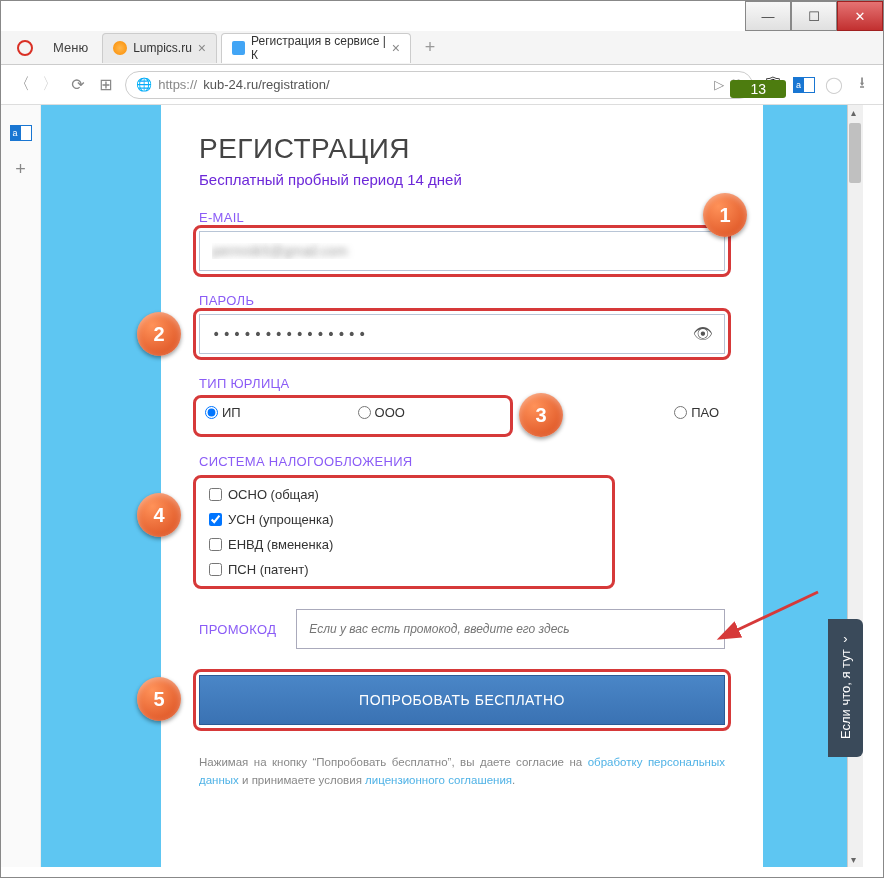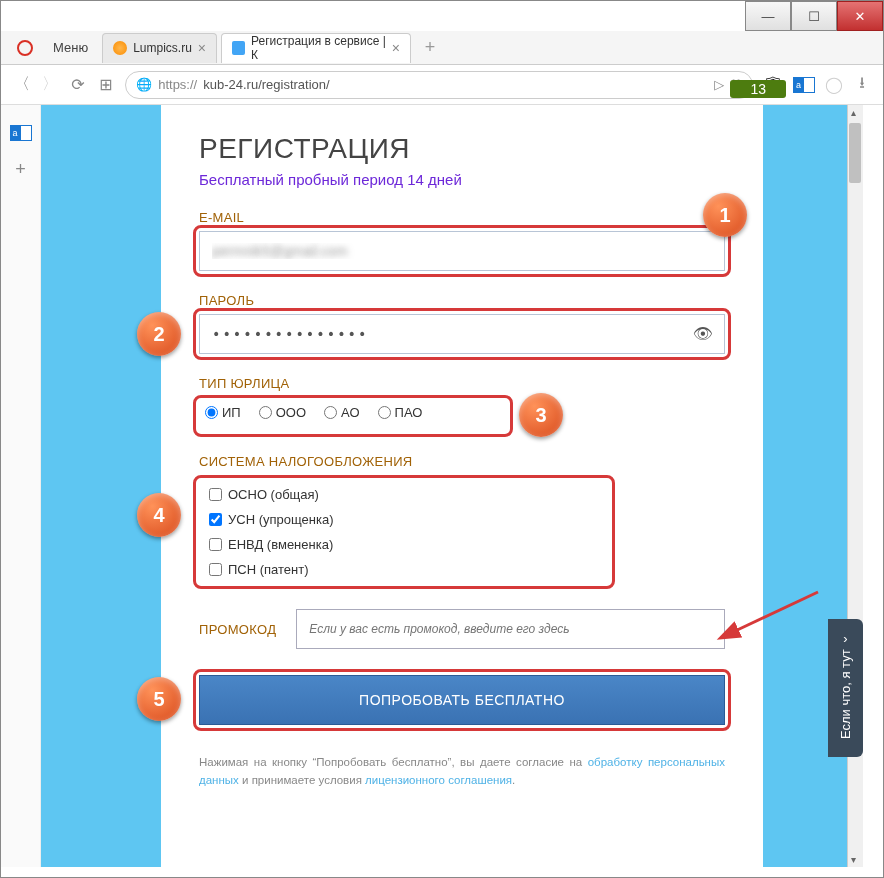--- a/index.html
+++ b/index.html
@@ -37,28 +37,28 @@
 
 
 .viewport { position: absolute; top: 104px; left: 40px; right: 20px; bottom: 10px; background: #5ec6f2; overflow: hidden; }
 .page { position: absolute; left: 120px; right: 100px; top: 0; bottom: 0; background: #fff; padding: 28px 38px 40px 38px; }
 .scrolltrack { position: absolute; right: 0; top: 0; bottom: 0; width: 16px; background: #f0f0f0; border-left: 1px solid #ccc; }
 .scrollthumb { position: absolute; right: 2px; top: 18px; width: 12px; height: 60px; background: #c0c0c0; border-radius: 2px; }
 .scroll-arrow { position:absolute; left:3px; font-size:10px; color:#666; }
 
 .heading { font-size: 28px; color: #444; font-weight: normal; letter-spacing: 0.5px; }
 .subheading { color: #6d28d9; font-size: 15px; margin-top: 6px; margin-bottom: 22px; }
-.flabel { font-size: 13px; color: #a16207; margin-bottom: 6px; letter-spacing: 0.3px; }
+.flabel { font-size: 13px; color: #8b5cf6; margin-bottom: 6px; letter-spacing: 0.3px; }
 .field-wrap { position: relative; margin-bottom: 22px; }
 .hl { position: absolute; border: 3px solid #d63939; border-radius: 8px; pointer-events: none; }
 .input { width: 100%; height: 40px; border: 1px solid #b8c5d6; padding: 0 12px; font-size: 14px; color: #555; background: #fff; }
 .input.blur { color: transparent; text-shadow: 0 0 6px rgba(80,80,80,0.6); }
 .input.pwd { letter-spacing: 2px; font-family: monospace; }
 .eye { position: absolute; right: 12px; top: 10px; font-size: 16px; color: #555; }
-.radio-row { display: flex; gap: 18px; padding: 8px 6px; font-size: 13px; }
+.radio-row { display: flex; gap: 18px; padding: 8px 6px; font-size: 13px; justify-content: space-between; }
 .radio-row label { display: flex; align-items: center; gap: 4px; color: #333; }
 .check-grid { display: grid; grid-template-columns: 1fr; gap: 10px 20px; padding: 12px 10px; font-size: 13px; }
 .check-grid label { display: flex; align-items: center; gap: 6px; color: #333; }
 .promo-row { display: flex; align-items: center; gap: 20px; margin-bottom: 26px; }
 .promo-input { flex: 1; height: 40px; border: 1px solid #aab; padding: 0 12px; font-style: italic; font-size: 12px; color: #888; }
 .big-btn { width: 100%; height: 50px; background: linear-gradient(#4a86c7,#3a72b3); color: #fff; border: 1px solid #2a5a95; font-size: 14px; letter-spacing: 0.5px; cursor: pointer; }
 .legal { font-size: 11.5px; color: #888; text-align: justify; margin-top: 28px; line-height: 1.6; }
 .legal a { color: #4fb2e6; text-decoration: none; }
 
 .marker { position: absolute; width: 44px; height: 44px; border-radius: 50%; background: radial-gradient(circle at 35% 30%, #ff9259, #d7481a); box-shadow: 0 2px 4px rgba(0,0,0,0.4), inset 0 2px 6px rgba(255,255,255,0.4); display: flex; align-items: center; justify-content: center; color: #fff; font-weight: bold; font-size: 20px; z-index: 20; }

